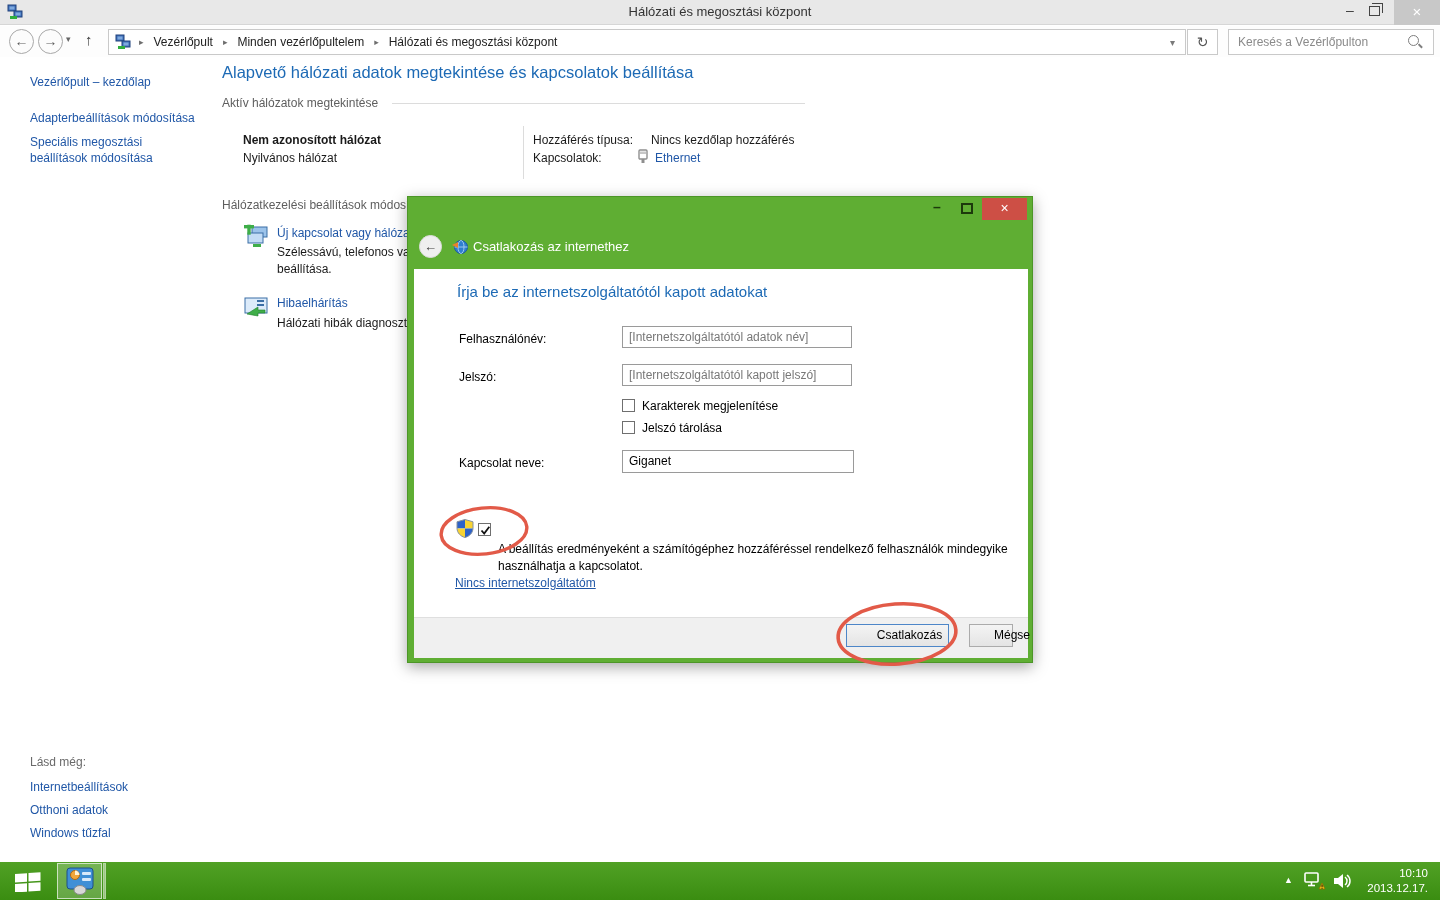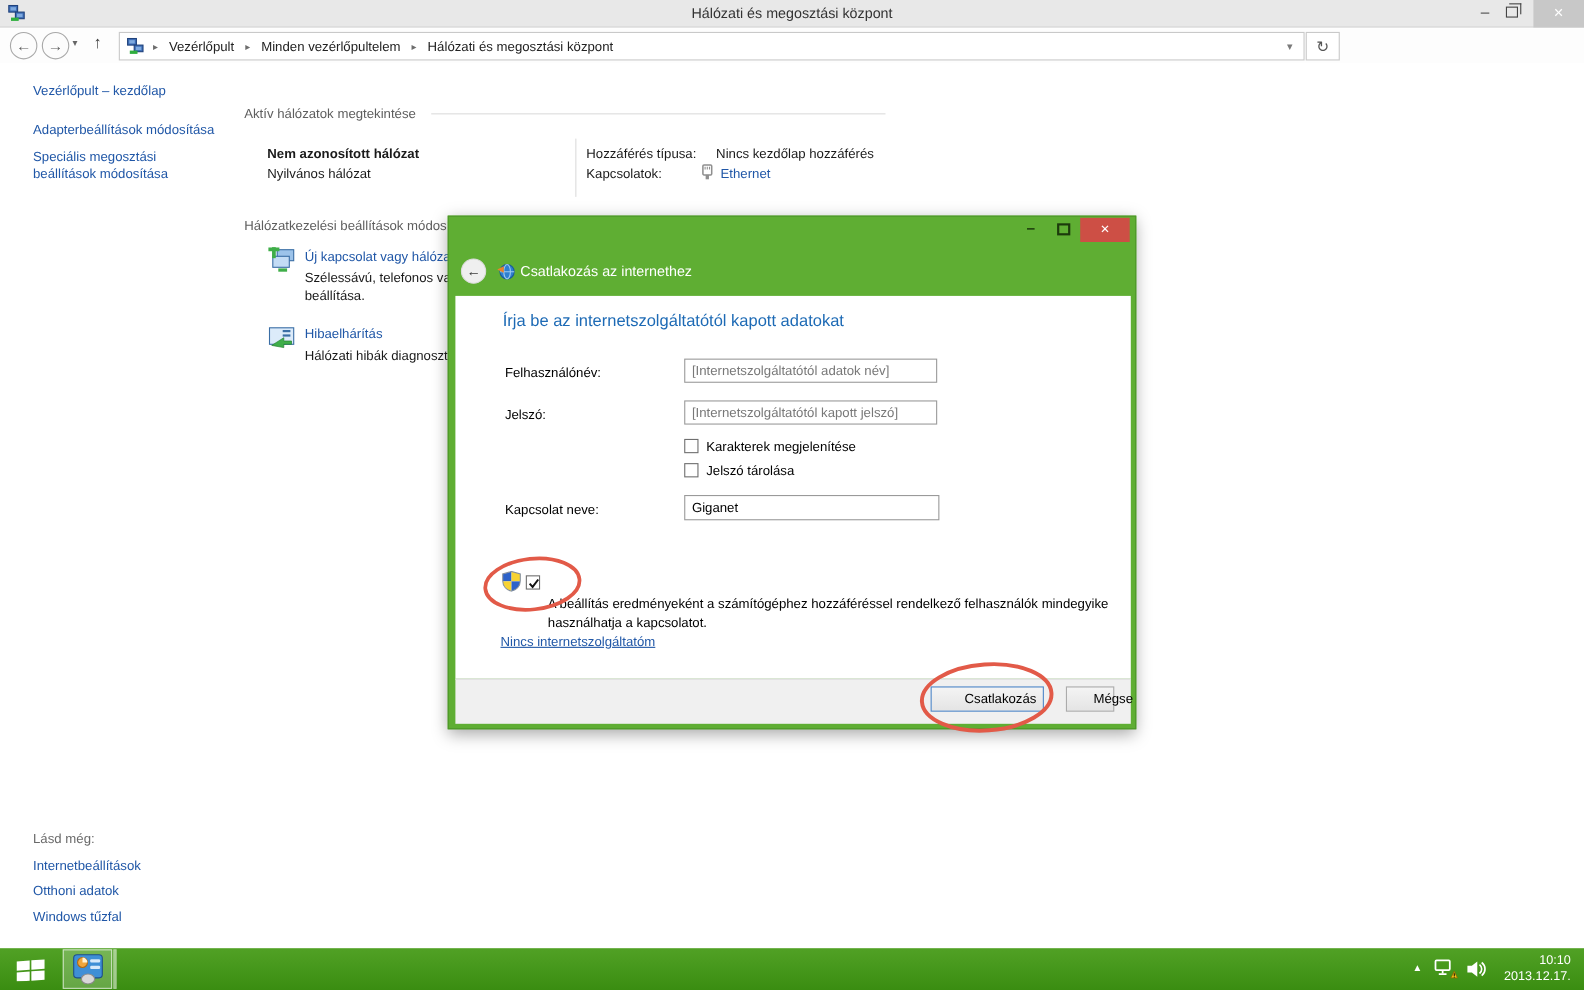--- a/index.html
+++ b/index.html
@@ -102,31 +102,36 @@
       </span>
       <span class="crumb-sep">▸</span>
       <span class="crumb">Vezérlőpult</span>
       <span class="crumb-sep">▸</span>
       <span class="crumb">Minden vezérlőpultelem</span>
       <span class="crumb-sep">▸</span>
       <span class="crumb">Hálózati és megosztási központ</span>
       <span style="margin-left:auto; margin-right:10px; color:#7a7a7a; font-size:10px;">▾</span>
     </div>
     <div class="refresh-btn">↻</div>
+    <div class="search-field">
+      <span class="ph">Keresés a Vezérlőpulton</span>
+      <span class="mag"></span>
+    </div>
   </div>
 
   <div class="abs link" style="left:30px; top:75px;">Vezérlőpult – kezdőlap</div>
   <div class="abs link" style="left:30px; top:111px;">Adapterbeállítások módosítása</div>
   <div class="abs link" style="left:30px; top:134px; white-space:normal; width:168px; line-height:16px;">Speciális megosztási beállítások módosítása</div>
 
   <div class="abs" style="left:30px; top:755px; color:#6a6a6a;">Lásd még:</div>
   <div class="abs link" style="left:30px; top:780px;">Internetbeállítások</div>
   <div class="abs link" style="left:30px; top:803px;">Otthoni adatok</div>
   <div class="abs link" style="left:30px; top:826px;">Windows tűzfal</div>
 
+  <div class="abs h-main" style="left:222px; top:63px;">Alapvető hálózati adatok megtekintése és kapcsolatok beállítása</div>
 
   <div class="abs sect" style="left:222px; top:96px;">Aktív hálózatok megtekintése</div>
   <div class="hline" style="left:392px; top:103px; width:413px;"></div>
 
   <div class="abs" style="left:243px; top:133px; font-weight:bold;">Nem azonosított hálózat</div>
   <div class="abs" style="left:243px; top:151px;">Nyilvános hálózat</div>
   <div class="vline" style="left:523px; top:126px; height:53px;"></div>
   <div class="abs" style="left:533px; top:133px;">Hozzáférés típusa:</div>
   <div class="abs" style="left:651px; top:133px;">Nincs kezdőlap hozzáférés</div>
   <div class="abs" style="left:533px; top:151px;">Kapcsolatok:</div>

